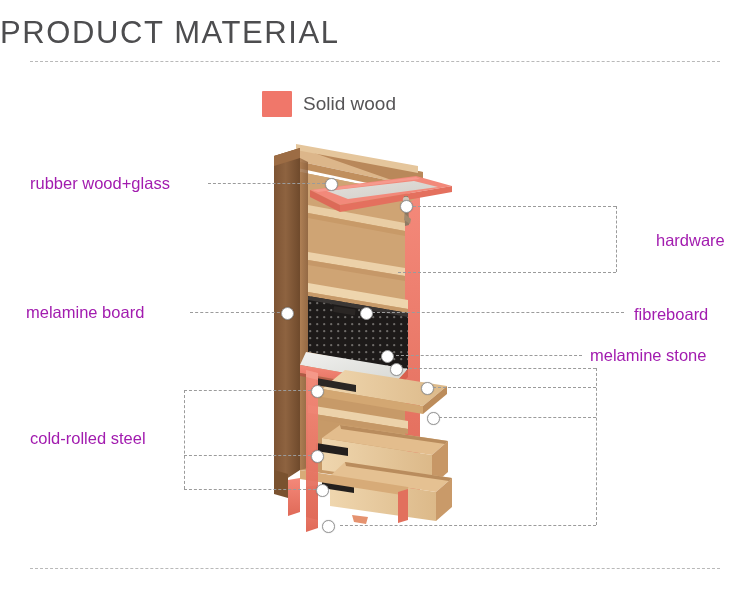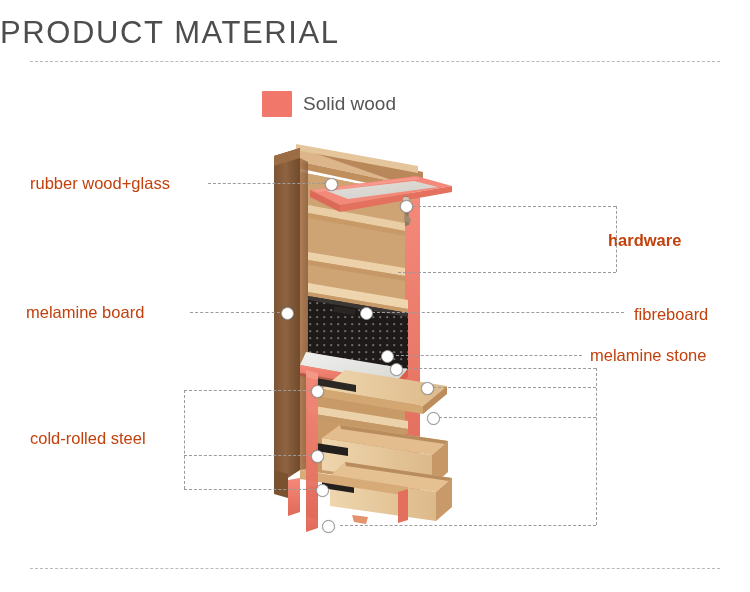--- a/index.html
+++ b/index.html
@@ -23,21 +23,21 @@
   .divider.bottom{left:30px;top:568px;width:690px;}
 
   
   .legend{position:absolute;left:0;top:91px;width:658px;display:flex;
           justify-content:center;align-items:center;gap:11px;}
   .legend-swatch{width:30px;height:26px;border-radius:1px;}
   .legend-label{font-size:19px;color:#555456;font-weight:400;}
 
   
   .lbl{
-    position:absolute;font-size:16.5px;color:#c2410c;white-space:nowrap;
+    position:absolute;font-size:16.5px;color:#a21caf;white-space:nowrap;
     line-height:20px;
   }
   .lbl.r{text-align:left;}
 
   
   .hline{position:absolute;height:0;border-top:1px dashed #9b9b9b;}
   .vline{position:absolute;width:0;border-left:1px dashed #9b9b9b;}
   .dot{
     position:absolute;width:11px;height:11px;border-radius:50%;
     background:#ffffff;border:1px solid #9a9a9a;
@@ -203,21 +203,21 @@
 
   <div class="lbl" style="left:30px;top:428px;">cold-rolled steel</div>
   <div class="vline" style="left:184px;top:390px;height:99px;"></div>
   <div class="hline" style="left:184px;top:390px;width:132px;"></div>
   <div class="hline" style="left:184px;top:455px;width:132px;"></div>
   <div class="hline" style="left:184px;top:489px;width:137px;"></div>
   <div class="dot" style="left:311px;top:385px;"></div>
   <div class="dot" style="left:311px;top:450px;"></div>
   <div class="dot" style="left:316px;top:484px;"></div>
 
-  <div class="lbl r" style="left:608px;top:230px;font-weight:bold;">hardware</div>
+  <div class="lbl r" style="left:656px;top:230px;">hardware</div>
   <div class="vline" style="left:616px;top:206px;height:66px;"></div>
   <div class="hline" style="left:408px;top:206px;width:208px;"></div>
   <div class="hline" style="left:398px;top:272px;width:218px;"></div>
   <div class="dot" style="left:400px;top:200px;"></div>
 
   <div class="lbl r" style="left:634px;top:304px;">fibreboard</div>
   <div class="hline" style="left:372px;top:312px;width:252px;"></div>
   <div class="dot" style="left:360px;top:307px;"></div>
 
   <div class="lbl r" style="left:590px;top:345px;">melamine stone</div>

